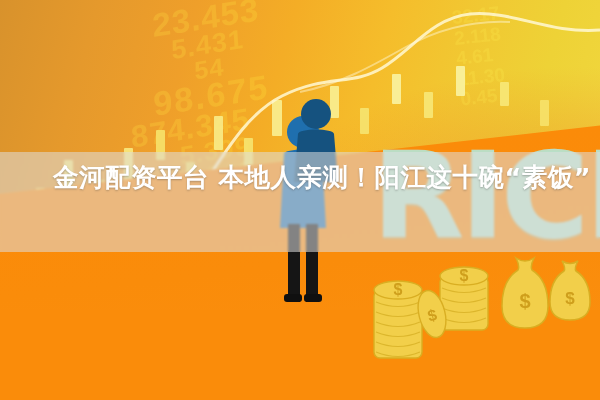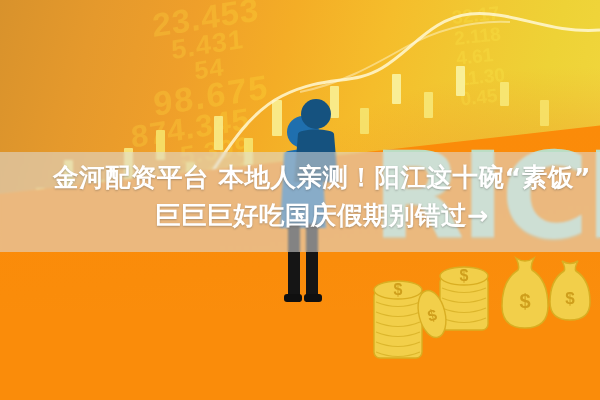--- a/index.html
+++ b/index.html
@@ -350,16 +350,15 @@
 
   <svg class="bag" style="left:546px; top:256px; width:48px; height:68px;" viewBox="0 0 48 68">
     <path d="M 16,5 q 8,5 16,0 q -4,7 -2,10 q 14,9 14,31 q 0,18 -20,18 q -20,0 -20,-18 q 0,-22 14,-31 q 2,-3 -2,-10 Z" fill="#f2cf4a" stroke="#d9ae22" stroke-width="1.5"></path>
     <text x="24" y="48" font-size="17" font-weight="700" fill="#cf9f1c" text-anchor="middle" font-family="Liberation Sans, sans-serif">$</text>
   </svg>
 
   <div id="band"></div>
 
   <div id="headline">
     <span class="l1">金河配资平台 本地人亲测！阳江这十碗“素饭”</span>
-    <span class="l2">巨巨巨好吃国庆假期别错过→</span>
   </div>
 
 </div>
 
 </body></html>

